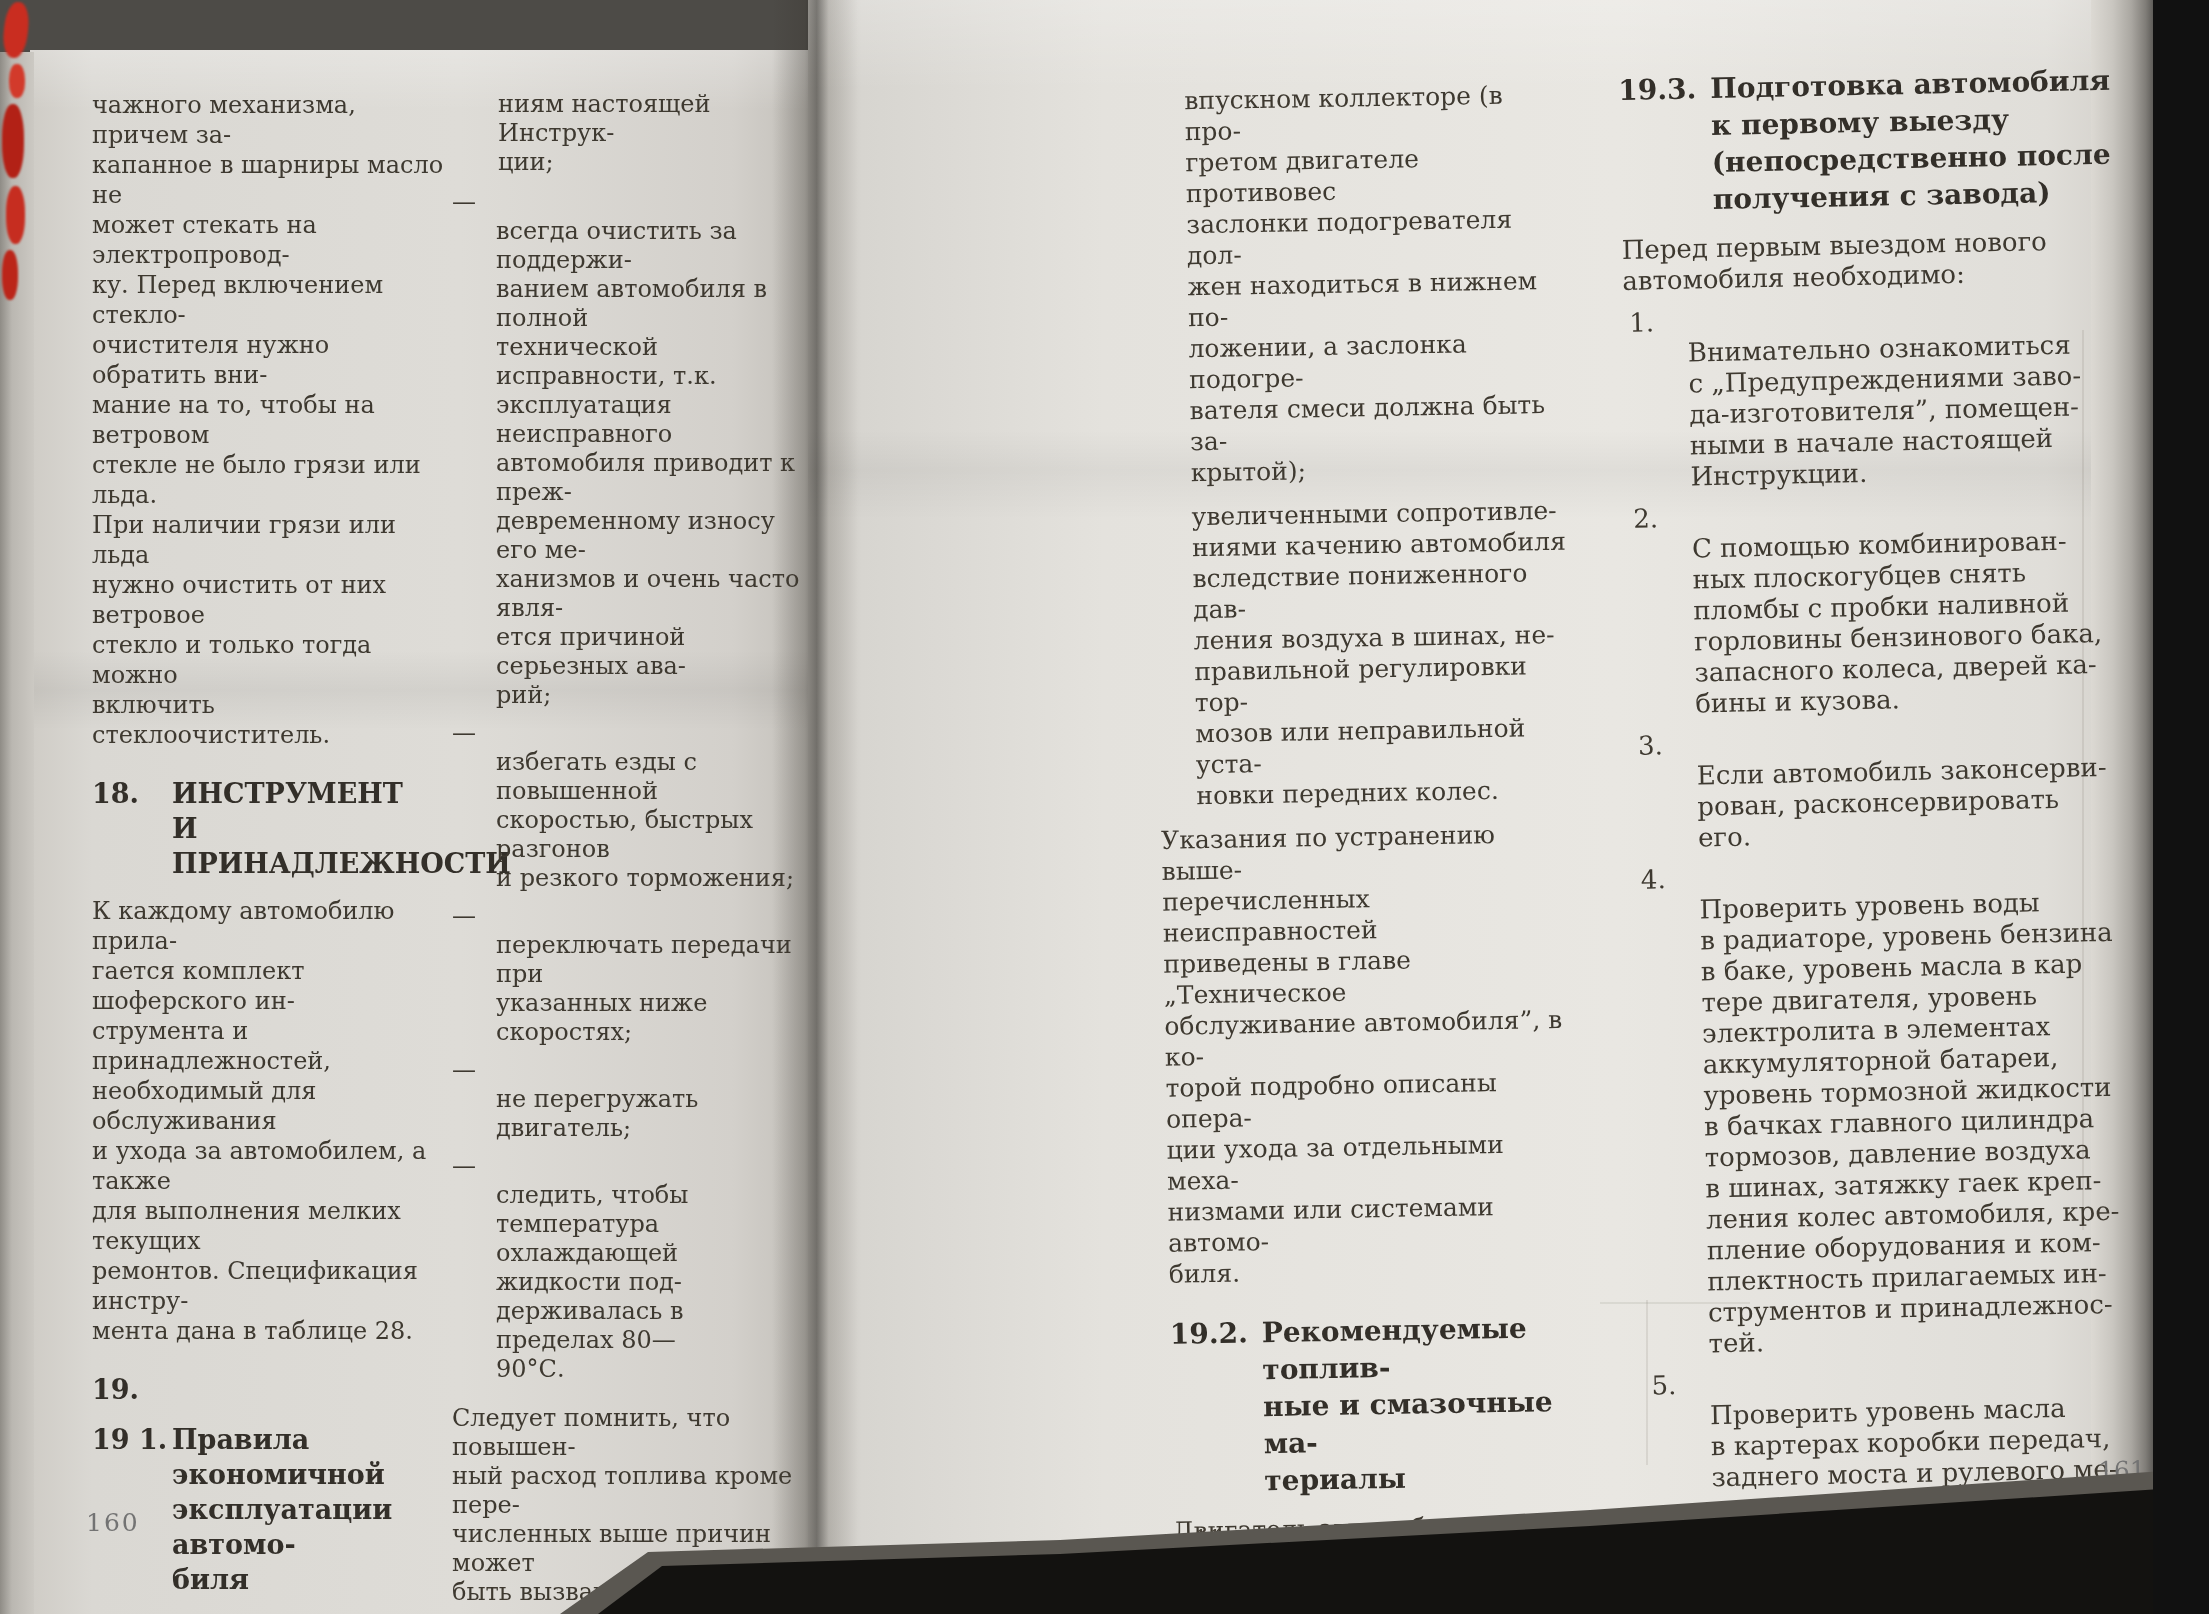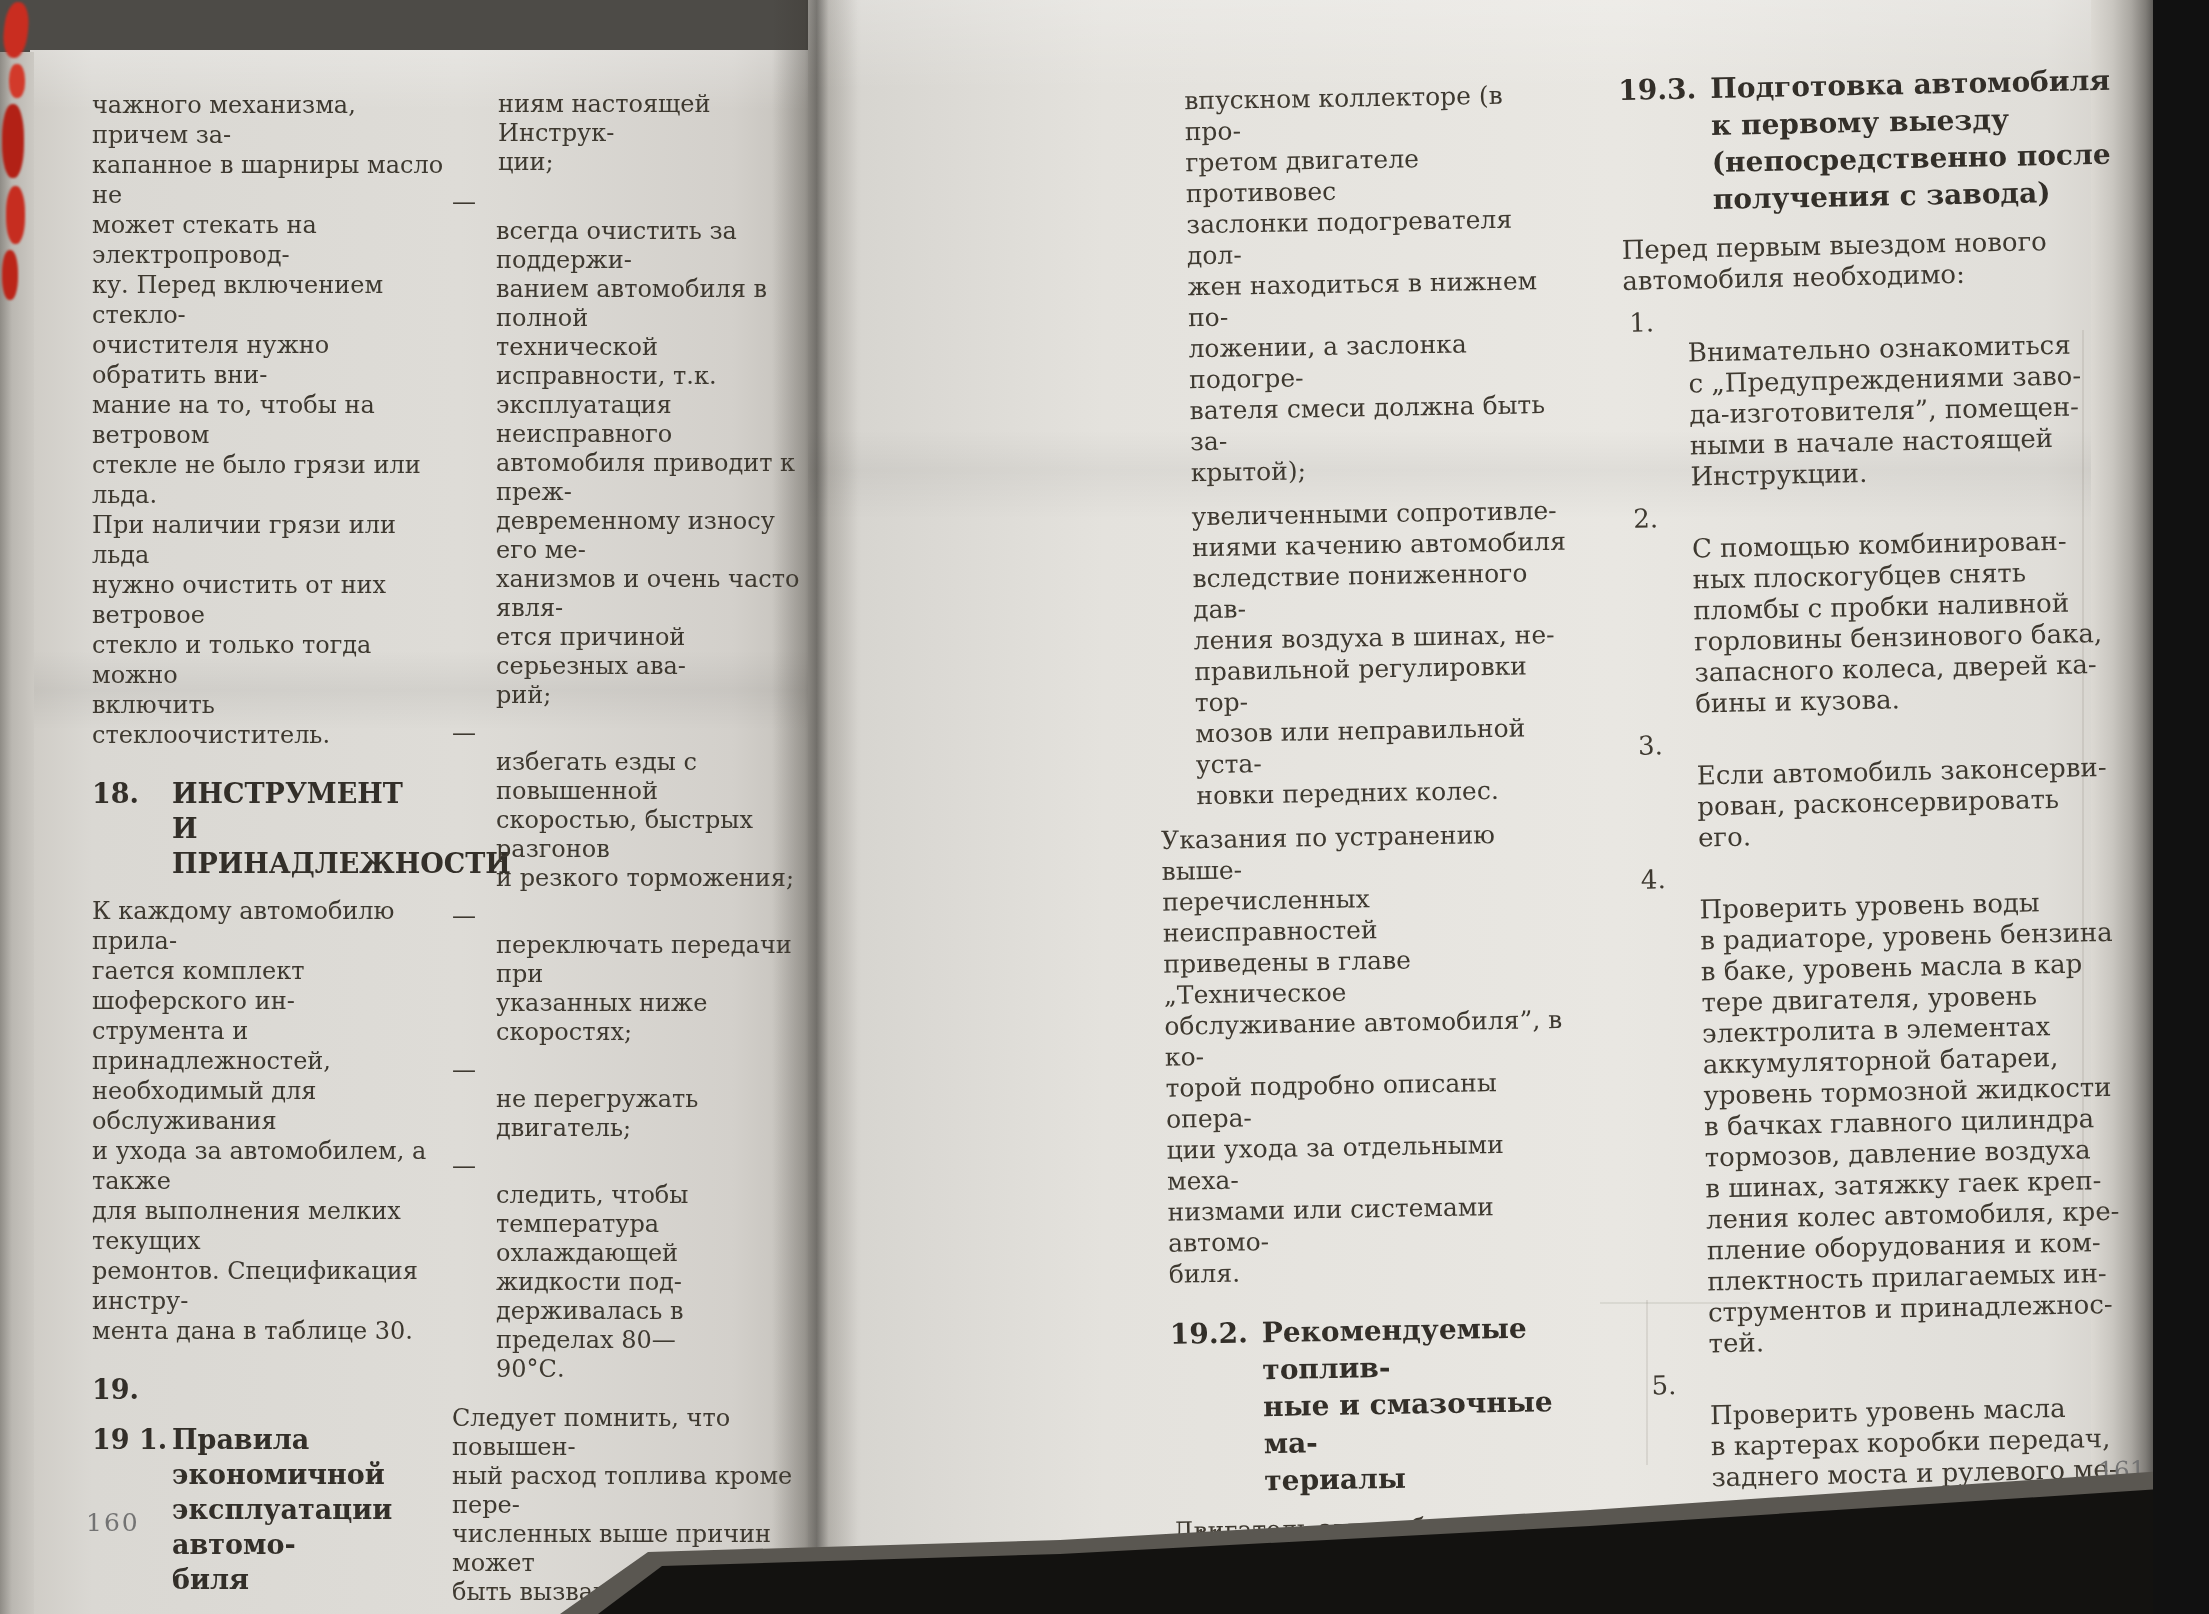--- a/index.html
+++ b/index.html
@@ -112,21 +112,21 @@
 И ПРИНАДЛЕЖНОСТИ</span>
     </div>
 
     <div class="p">К каждому автомобилю прила-
 гается комплект шоферского ин-
 струмента и принадлежностей,
 необходимый для обслуживания
 и ухода за автомобилем, а также
 для выполнения мелких текущих
 ремонтов. Спецификация инстру-
-мента дана в таблице 30.</div>
+мента дана в таблице 28.</div>
 
     <div class="head">
       <span class="hnum">19.</span>
     </div>
 
     <div class="head" style="margin-top:6px;">
       <span class="hnum">19 1.</span>
       <span class="htext">Правила экономичной
 эксплуатации автомо-
 биля</span>

